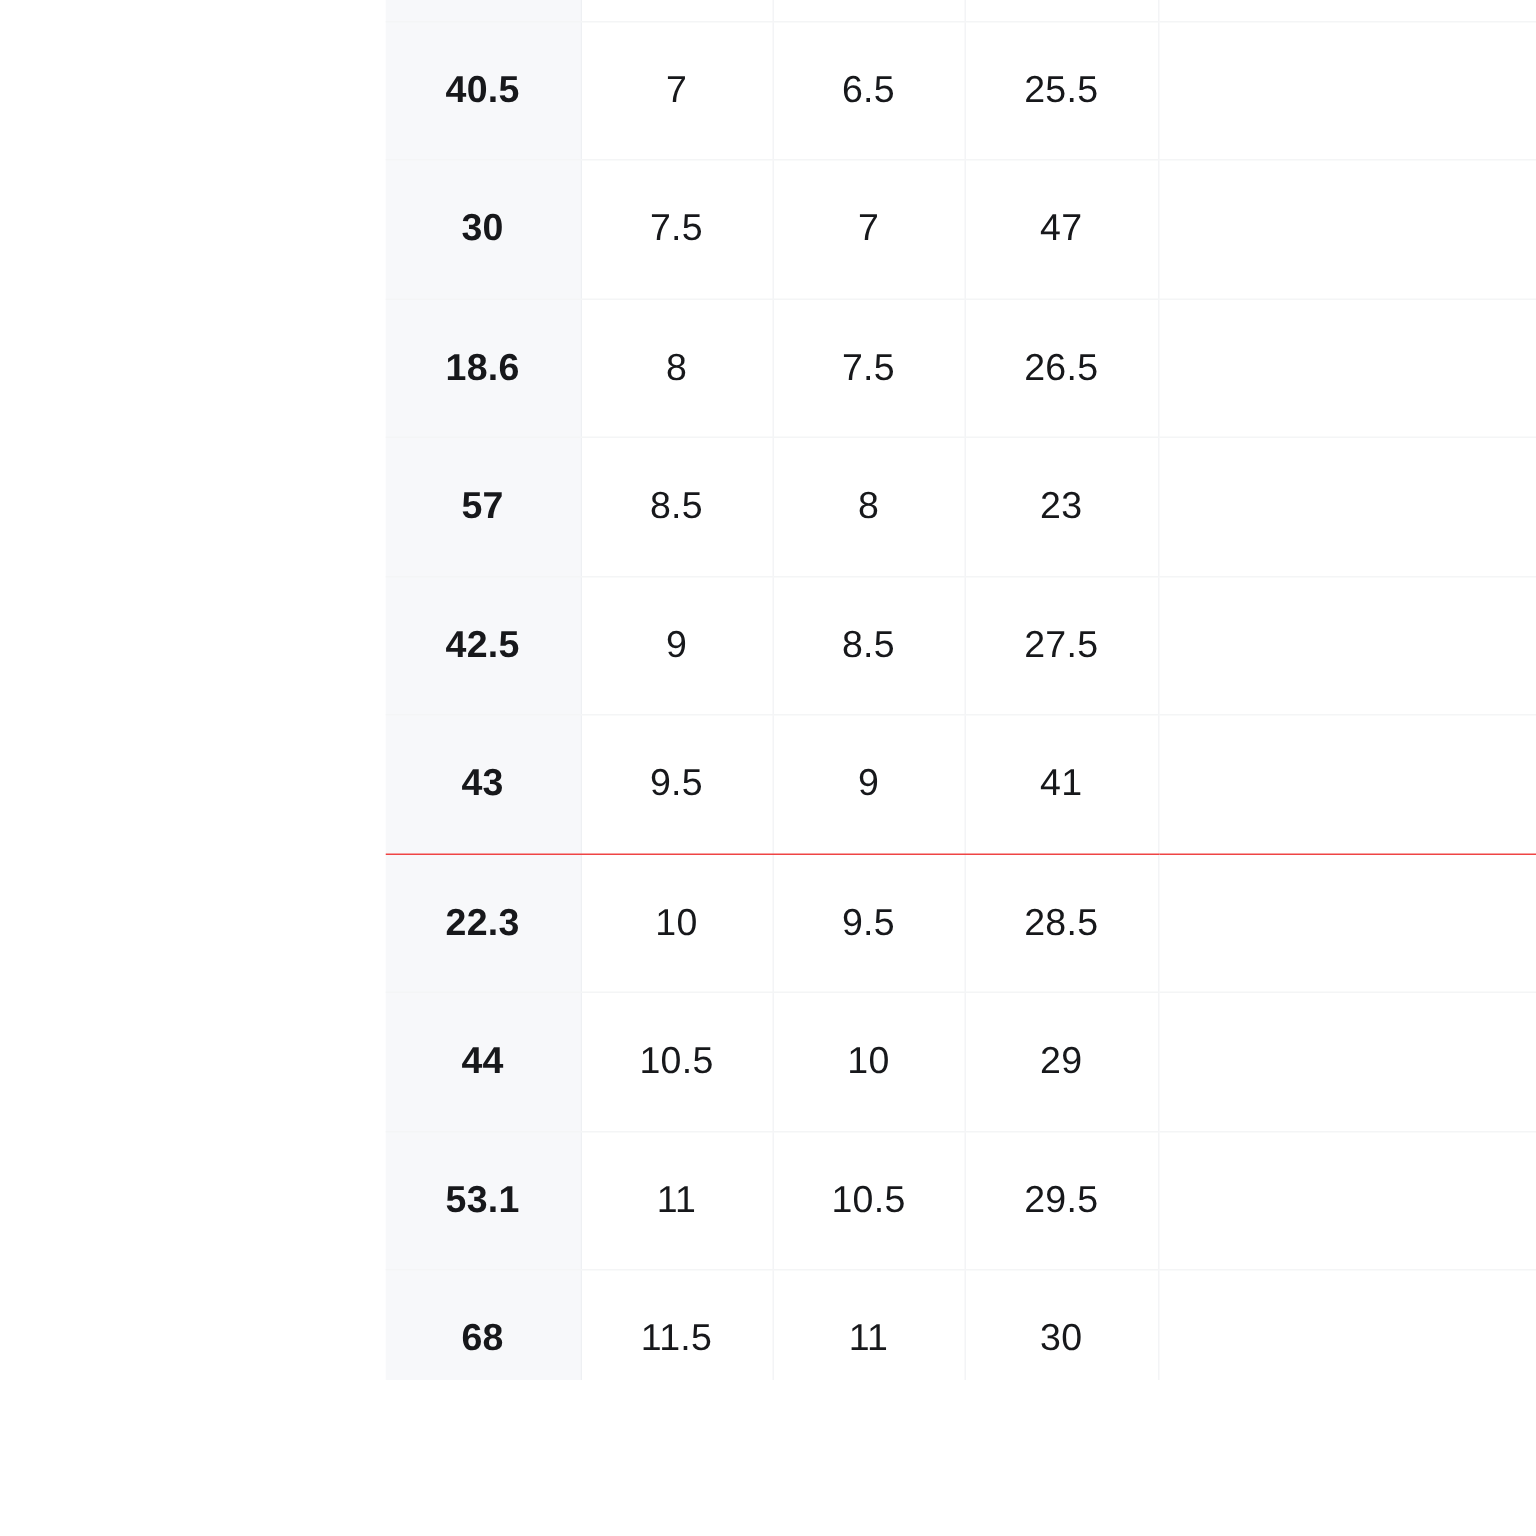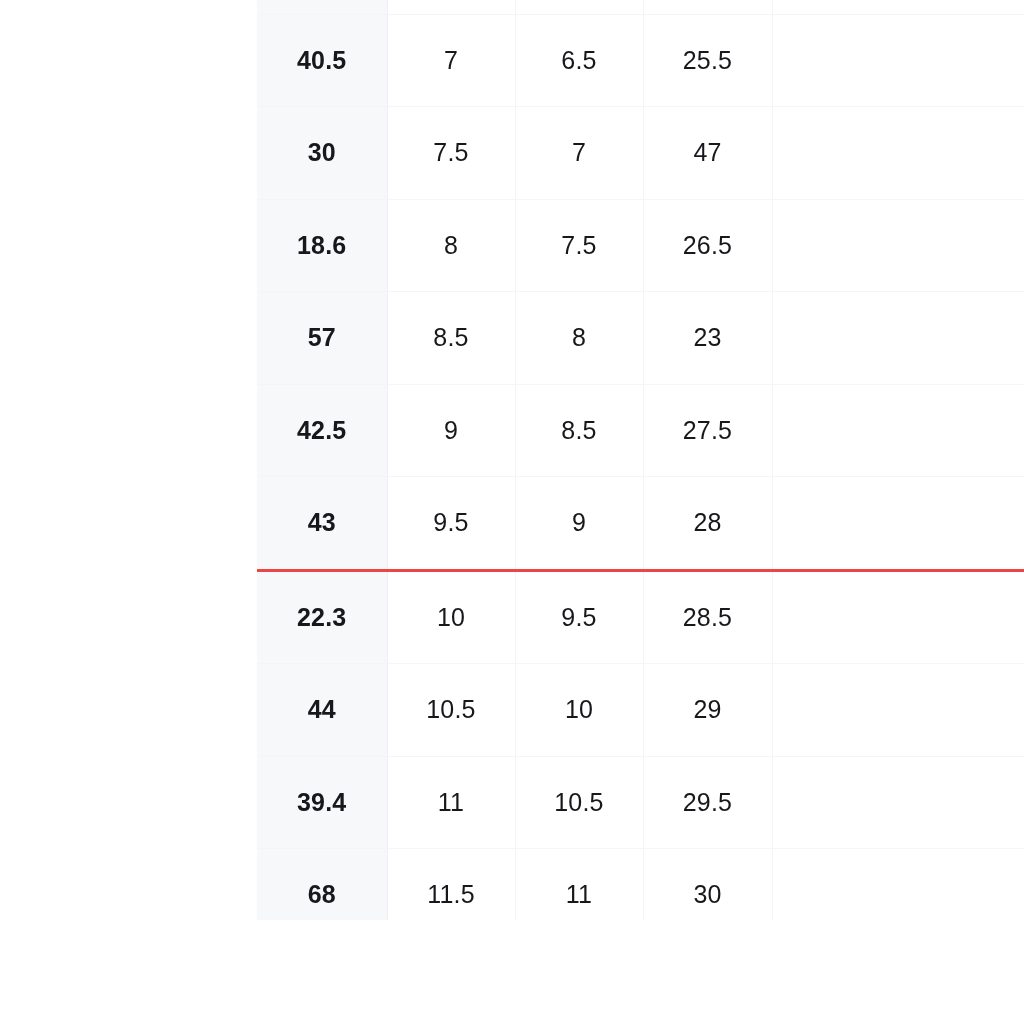--- a/index.html
+++ b/index.html
@@ -80,21 +80,21 @@
     border-right: 1px solid #eef0f3;
   }
 
   
   table.size-table td.extra-cell {
     border-right: none;
   }
 
   
   table.size-table tr.strong-divider td {
-    border-bottom: 3px solid #ef4444;
+    border-bottom: 1px solid #ef4444;
   }
 </style>
 </head>
 <body>
 
 <div id="page">
 
   <div id="size-table-viewport">
 
     <table class="size-table" id="size-table">
@@ -145,39 +145,39 @@
             <td class="eu-cell">42.5</td>
             <td>9</td>
             <td>8.5</td>
             <td>27.5</td>
             <td class="extra-cell"></td>
           </tr>
           <tr class="strong-divider">
             <td class="eu-cell">43</td>
             <td>9.5</td>
             <td>9</td>
-            <td>28</td>
+            <td>41</td>
             <td class="extra-cell"></td>
           </tr>
           <tr>
             <td class="eu-cell">22.3</td>
             <td>10</td>
             <td>9.5</td>
             <td>28.5</td>
             <td class="extra-cell"></td>
           </tr>
           <tr>
             <td class="eu-cell">44</td>
             <td>10.5</td>
             <td>10</td>
             <td>29</td>
             <td class="extra-cell"></td>
           </tr>
           <tr>
-            <td class="eu-cell">39.4</td>
+            <td class="eu-cell">53.1</td>
             <td>11</td>
             <td>10.5</td>
             <td>29.5</td>
             <td class="extra-cell"></td>
           </tr>
           <tr>
             <td class="eu-cell">68</td>
             <td>11.5</td>
             <td>11</td>
             <td>30</td>

